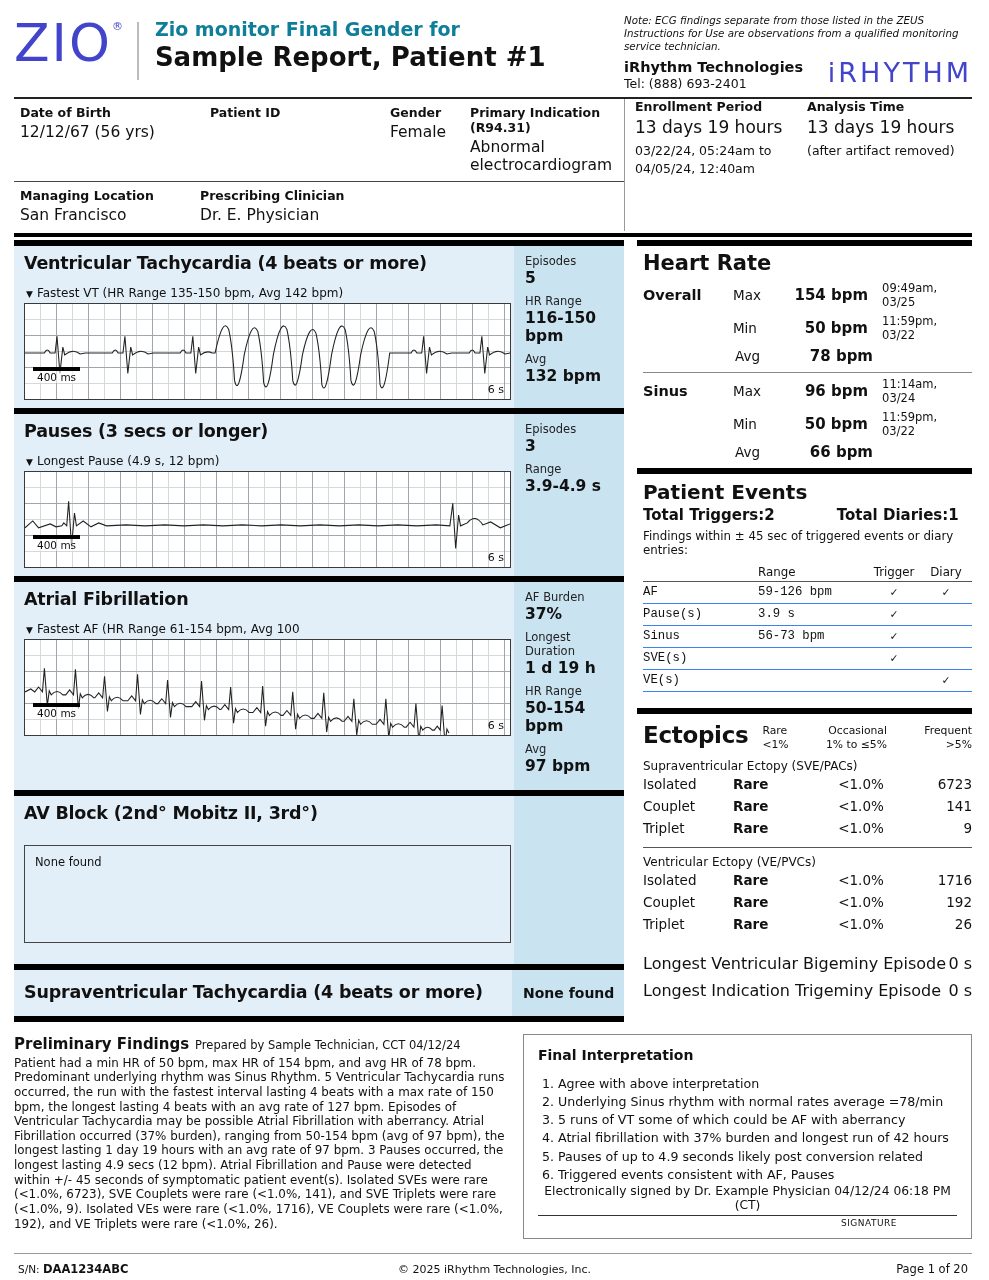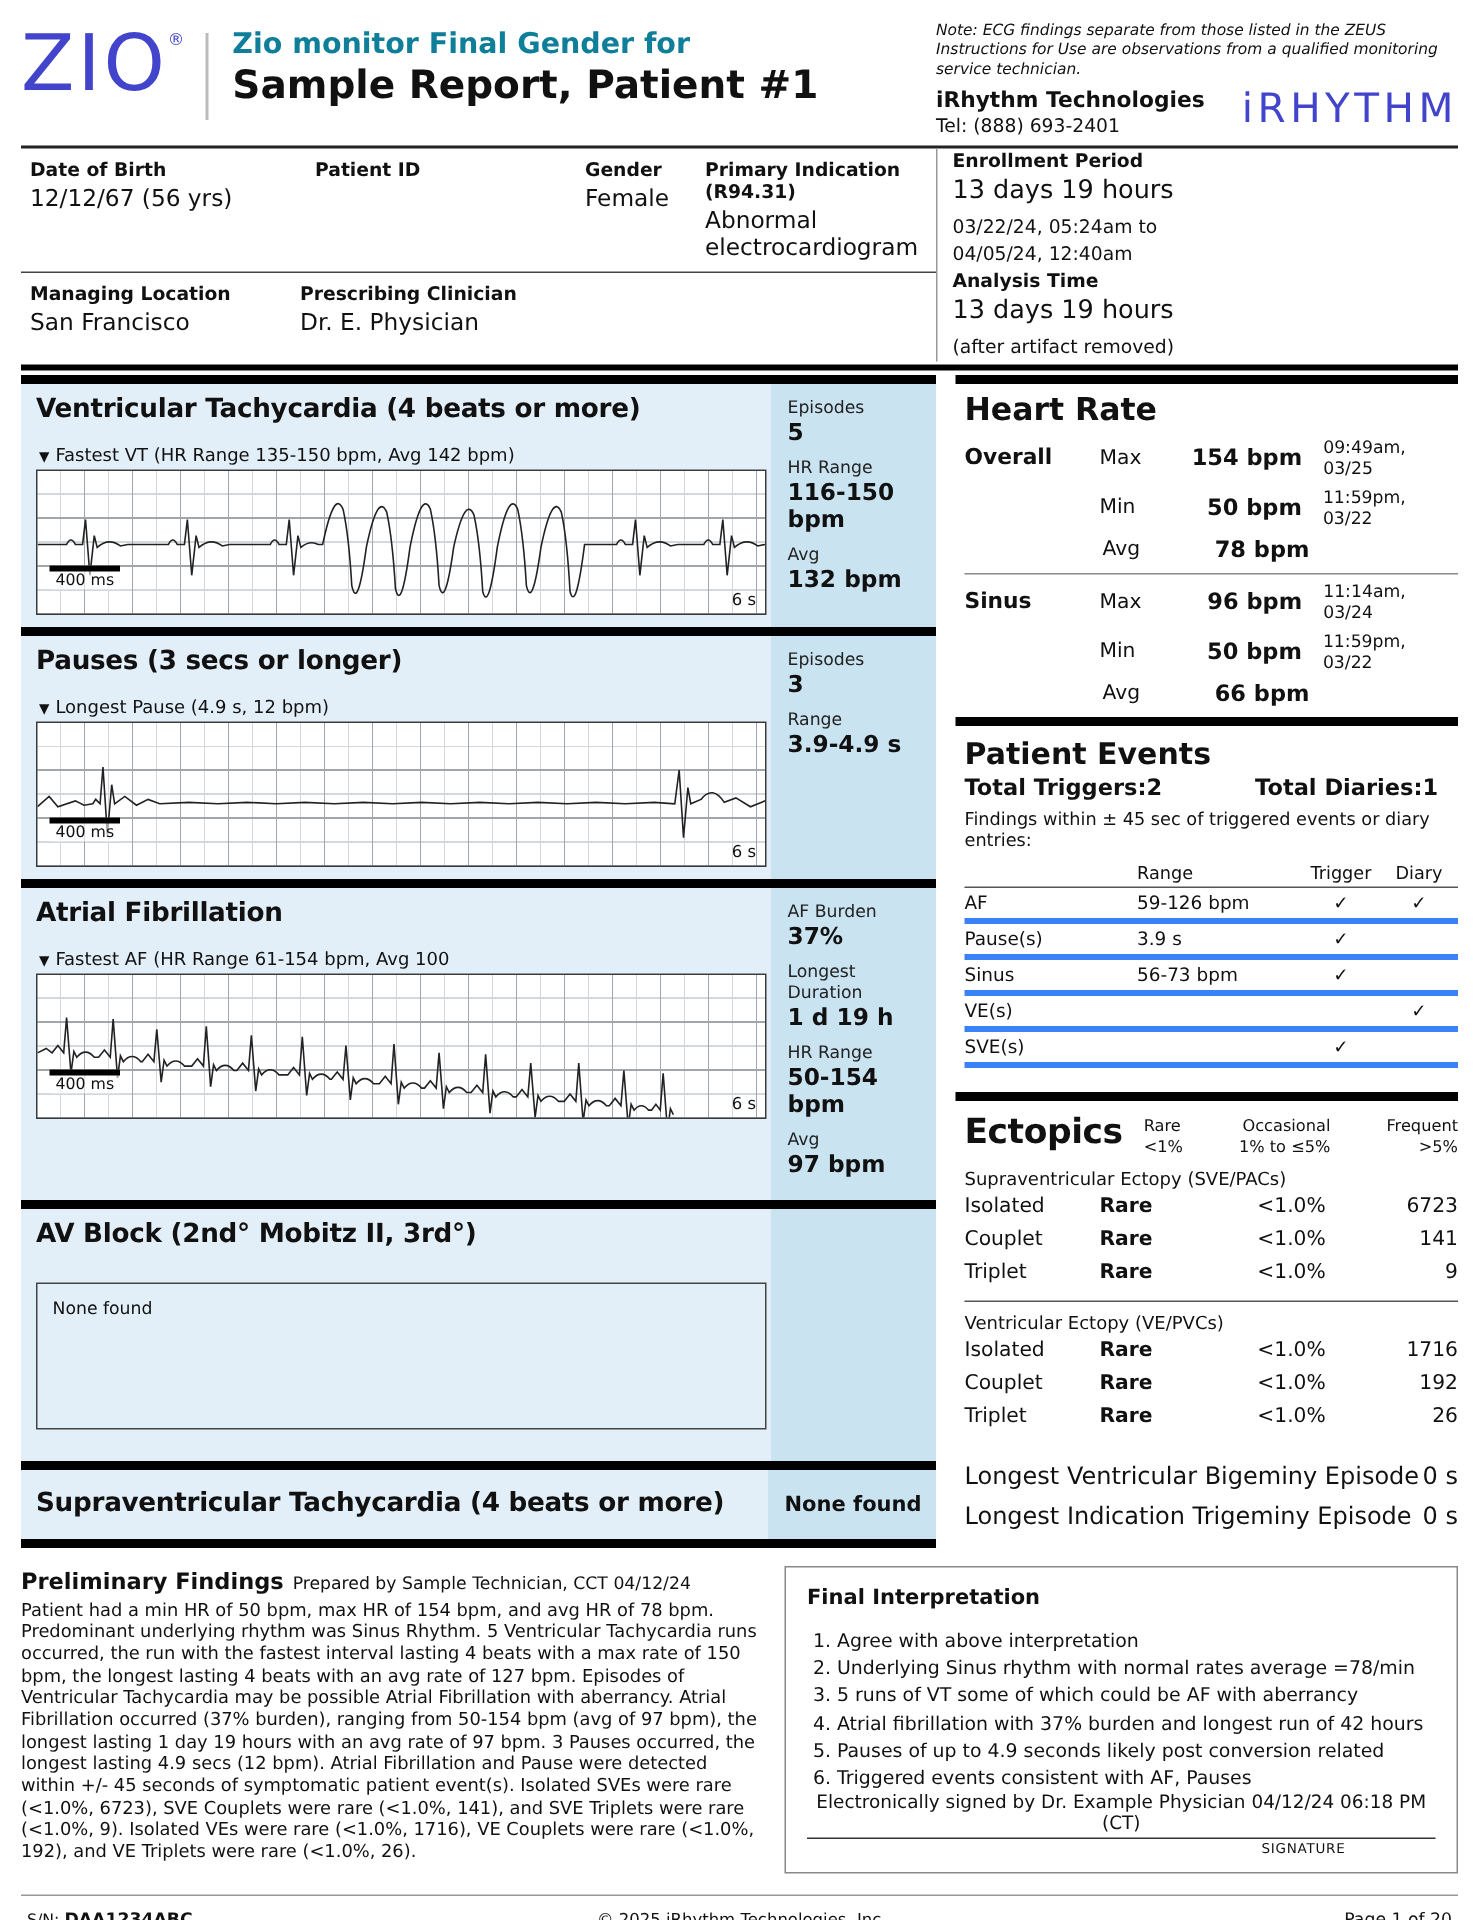--- a/index.html
+++ b/index.html
@@ -24,21 +24,21 @@
   .note{font-style:italic;font-size:10.3px;line-height:1.25;}
   .company-row{display:flex;align-items:flex-start;margin-top:6px;}
   .company{font-weight:bold;font-size:14.5px;}
   .tel{font-size:12.5px;margin-top:1px;}
   .irhythm{margin-left:auto;color:var(--brand);font-size:27px;letter-spacing:3px;font-weight:400;line-height:1;}
   .rule-a{border-top:2px solid #222;margin-top:6px;}
 
   
   .info{display:flex;}
   .info-left{flex:1;}
-  .info-right{width:348px;border-left:1px solid #999;padding-left:10px;display:flex;flex-direction:column;}
+  .info-right{width:348px;border-left:1px solid #999;padding-left:10px;display:flex;}
   .irow{display:flex;padding:6px 0 7px 6px;}
   .irow+ .irow{border-top:1.5px solid #444;}
   .field .lab{font-weight:bold;font-size:12.5px;}
   .field .val{font-size:15.5px;margin-top:3px;}
   .w1{width:190px}.w2{width:180px}.w3{width:80px}.w4{flex:1}
   .ef .lab{font-weight:bold;font-size:12.5px;}
   .ef .big{font-size:17px;margin-top:3px;}
   .ef .sm{font-size:12.5px;margin-top:5px;line-height:1.5;}
   .rule-b{border-top:4px solid #000;margin-top:2px;}
 
@@ -82,21 +82,21 @@
   .hr-time{font-size:11.5px;margin-left:14px;}
 
   
   .pe{padding:6px 0 0 6px;}
   .pe-title{font-size:20px;font-weight:bold;}
   .pe-tot{display:flex;font-size:15px;font-weight:bold;margin-top:2px;}
   .pe-tot .t2{margin-left:62px;}
   .pe-note{font-size:11.8px;margin-top:5px;}
   table.petab{width:100%;border-collapse:collapse;margin-top:6px;font-size:12.3px;}
   .petab th{font-weight:normal;text-align:left;font-size:11.8px;padding:2px 0;border-bottom:1px solid #555;}
-  .petab td{border-bottom:4px solid #3b82f6;padding:3px 0;}
+  .petab td{border-bottom:1px solid #3b82f6;padding:3px 0;font-family:Liberation Mono, monospace;}
   .petab .c-trig,.petab .c-diar{text-align:center;width:52px;}
   .petab .c-rng{width:110px;}
 
   
   .ect{padding:4px 0 0 6px;}
   .ect-head{display:flex;align-items:flex-start;margin-top:4px;}
   .ect-title{font-size:23px;font-weight:bold;letter-spacing:-.3px;}
   .leg{display:flex;flex:1;justify-content:space-between;padding:2px 0 0 14px;}
   .leg div{font-size:10.8px;text-align:right;line-height:1.3;}
   .leg div:first-child{text-align:left;}
@@ -397,30 +397,30 @@
                 <td class="c-trig">✓</td>
                 <td class="c-diar"></td>
               </tr>
             <tr>
                 <td>Sinus</td>
                 <td class="c-rng">56-73 bpm</td>
                 <td class="c-trig">✓</td>
                 <td class="c-diar"></td>
               </tr>
             <tr>
+                <td>SVE(s)</td>
+                <td class="c-rng"></td>
+                <td class="c-trig">✓</td>
+                <td class="c-diar"></td>
+              </tr>
+            <tr>
                 <td>VE(s)</td>
                 <td class="c-rng"></td>
                 <td class="c-trig"></td>
                 <td class="c-diar">✓</td>
-              </tr>
-            <tr>
-                <td>SVE(s)</td>
-                <td class="c-rng"></td>
-                <td class="c-trig">✓</td>
-                <td class="c-diar"></td>
               </tr>
           </tbody>
         </table>
       </div>
 
       <div class="ect-gap"></div>
 
       <div class="bar"></div>
       <div class="ect">
         <div class="ect-head">

